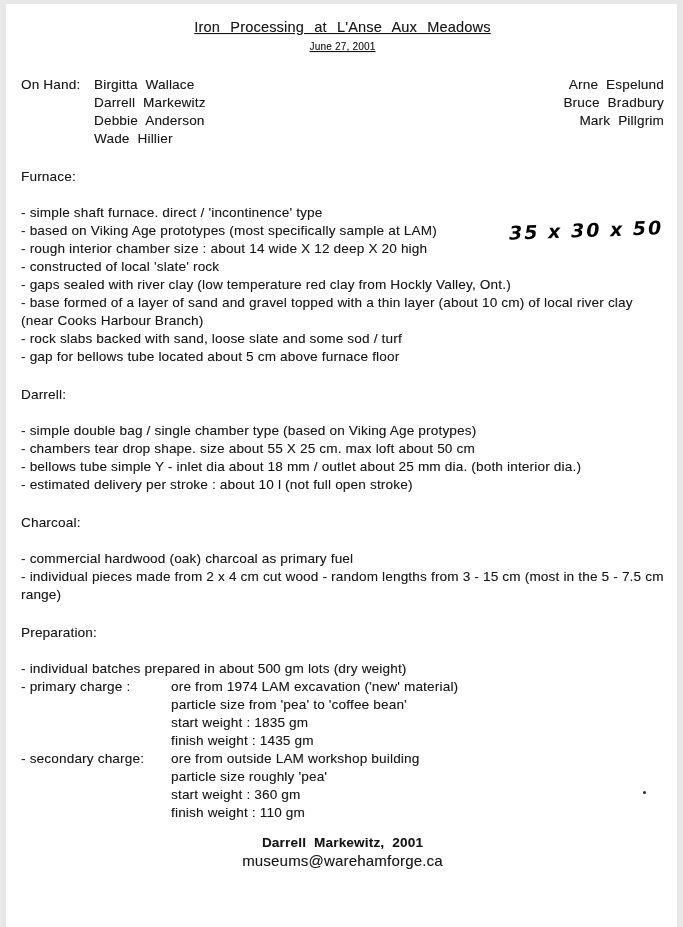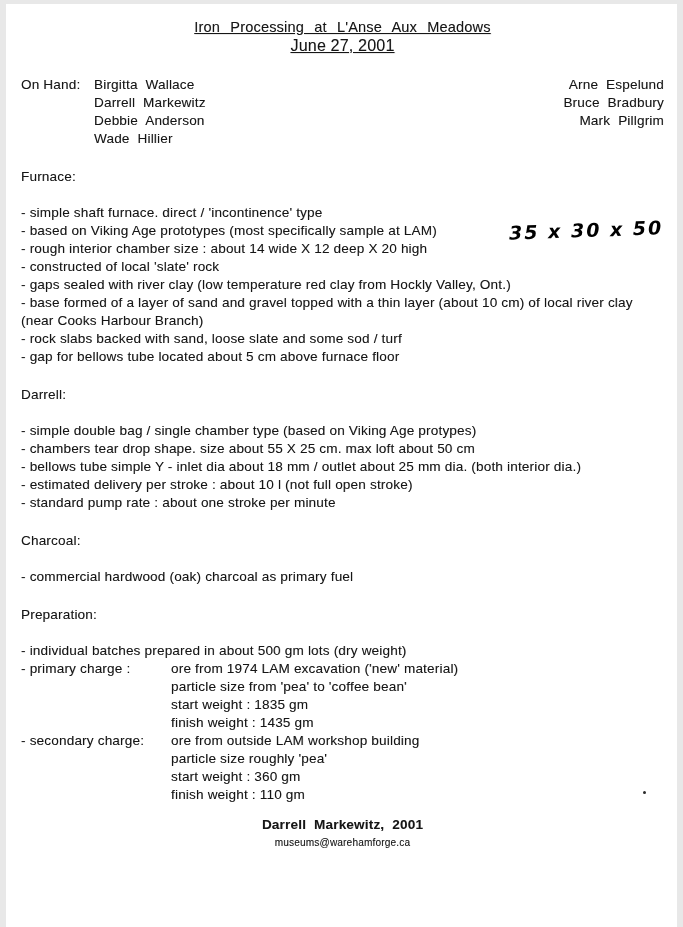--- a/index.html
+++ b/index.html
@@ -21,21 +21,21 @@
   }
   .header { text-align: center; }
   .doc-title {
     display: inline-block;
     font-size: 14.5px;
     word-spacing: 6px;
     text-decoration: underline;
   }
   .doc-date {
     display: inline-block;
-    font-size: 16px;
+    font-size: 10px;
     text-decoration: underline;
   }
   .on-hand { display: flex; margin-top: 20px; }
   .on-hand-label { width: 73px; flex: none; }
   .names-col-left { width: 217px; flex: none; }
   .names-col-right { flex: 1; text-align: right; }
   .name-line { min-height: 18px; word-spacing: 4px; }
   .section-heading { margin-top: 20px; margin-bottom: 18px; }
   .line { min-height: 18px; }
   .charge-row { display: flex; justify-content: space-between; }
@@ -50,21 +50,21 @@
     font-weight: bold;
     font-size: 19px;
     letter-spacing: 2px;
     transform: rotate(-2deg);
     text-shadow: none;
     color: #000;
     white-space: nowrap;
   }
   .footer { text-align: center; margin-top: 12px; }
   .footer-author { font-weight: bold; word-spacing: 4px; }
-  .footer-email { font-size: 10px; }
+  .footer-email { font-size: 15px; }
   .scan-dot {
     position: absolute;
     left: 637px;
     top: 787px;
     width: 3px;
     height: 3px;
     background: #2a2a2a;
     border-radius: 50%;
   }
 </style>
@@ -110,26 +110,26 @@
   </div>
 
   <div class="handwritten">35 x 30 x 50</div>
 
   <div class="section-heading">Darrell:</div>
   <div>
     <div class="line">- simple double bag / single chamber type (based on Viking Age protypes)</div>
     <div class="line">- chambers tear drop shape. size about 55 X 25 cm. max loft about 50 cm</div>
     <div class="line">- bellows tube simple Y - inlet dia about 18 mm / outlet about 25 mm dia. (both interior dia.)</div>
     <div class="line">- estimated delivery per stroke : about 10 l (not full open stroke)</div>
-    <div class="line">- standard pump rate : about one stroke per minute</div>
   </div>
 
   <div class="section-heading">Charcoal:</div>
   <div>
     <div class="line">- commercial hardwood (oak) charcoal as primary fuel</div>
+    <div class="line">- individual pieces made from 2 x 4 cm cut wood - random lengths from 3 - 15 cm (most in the 5 - 7.5 cm range)</div>
   </div>
 
   <div class="section-heading">Preparation:</div>
   <div>
     <div class="line">- individual batches prepared in about 500 gm lots (dry weight)</div>
 
     <div class="charge-row">
       <div class="charge-label">- primary charge :</div>
       <div class="charge-details">
         <div class="line">ore from 1974 LAM excavation ('new' material)</div>

